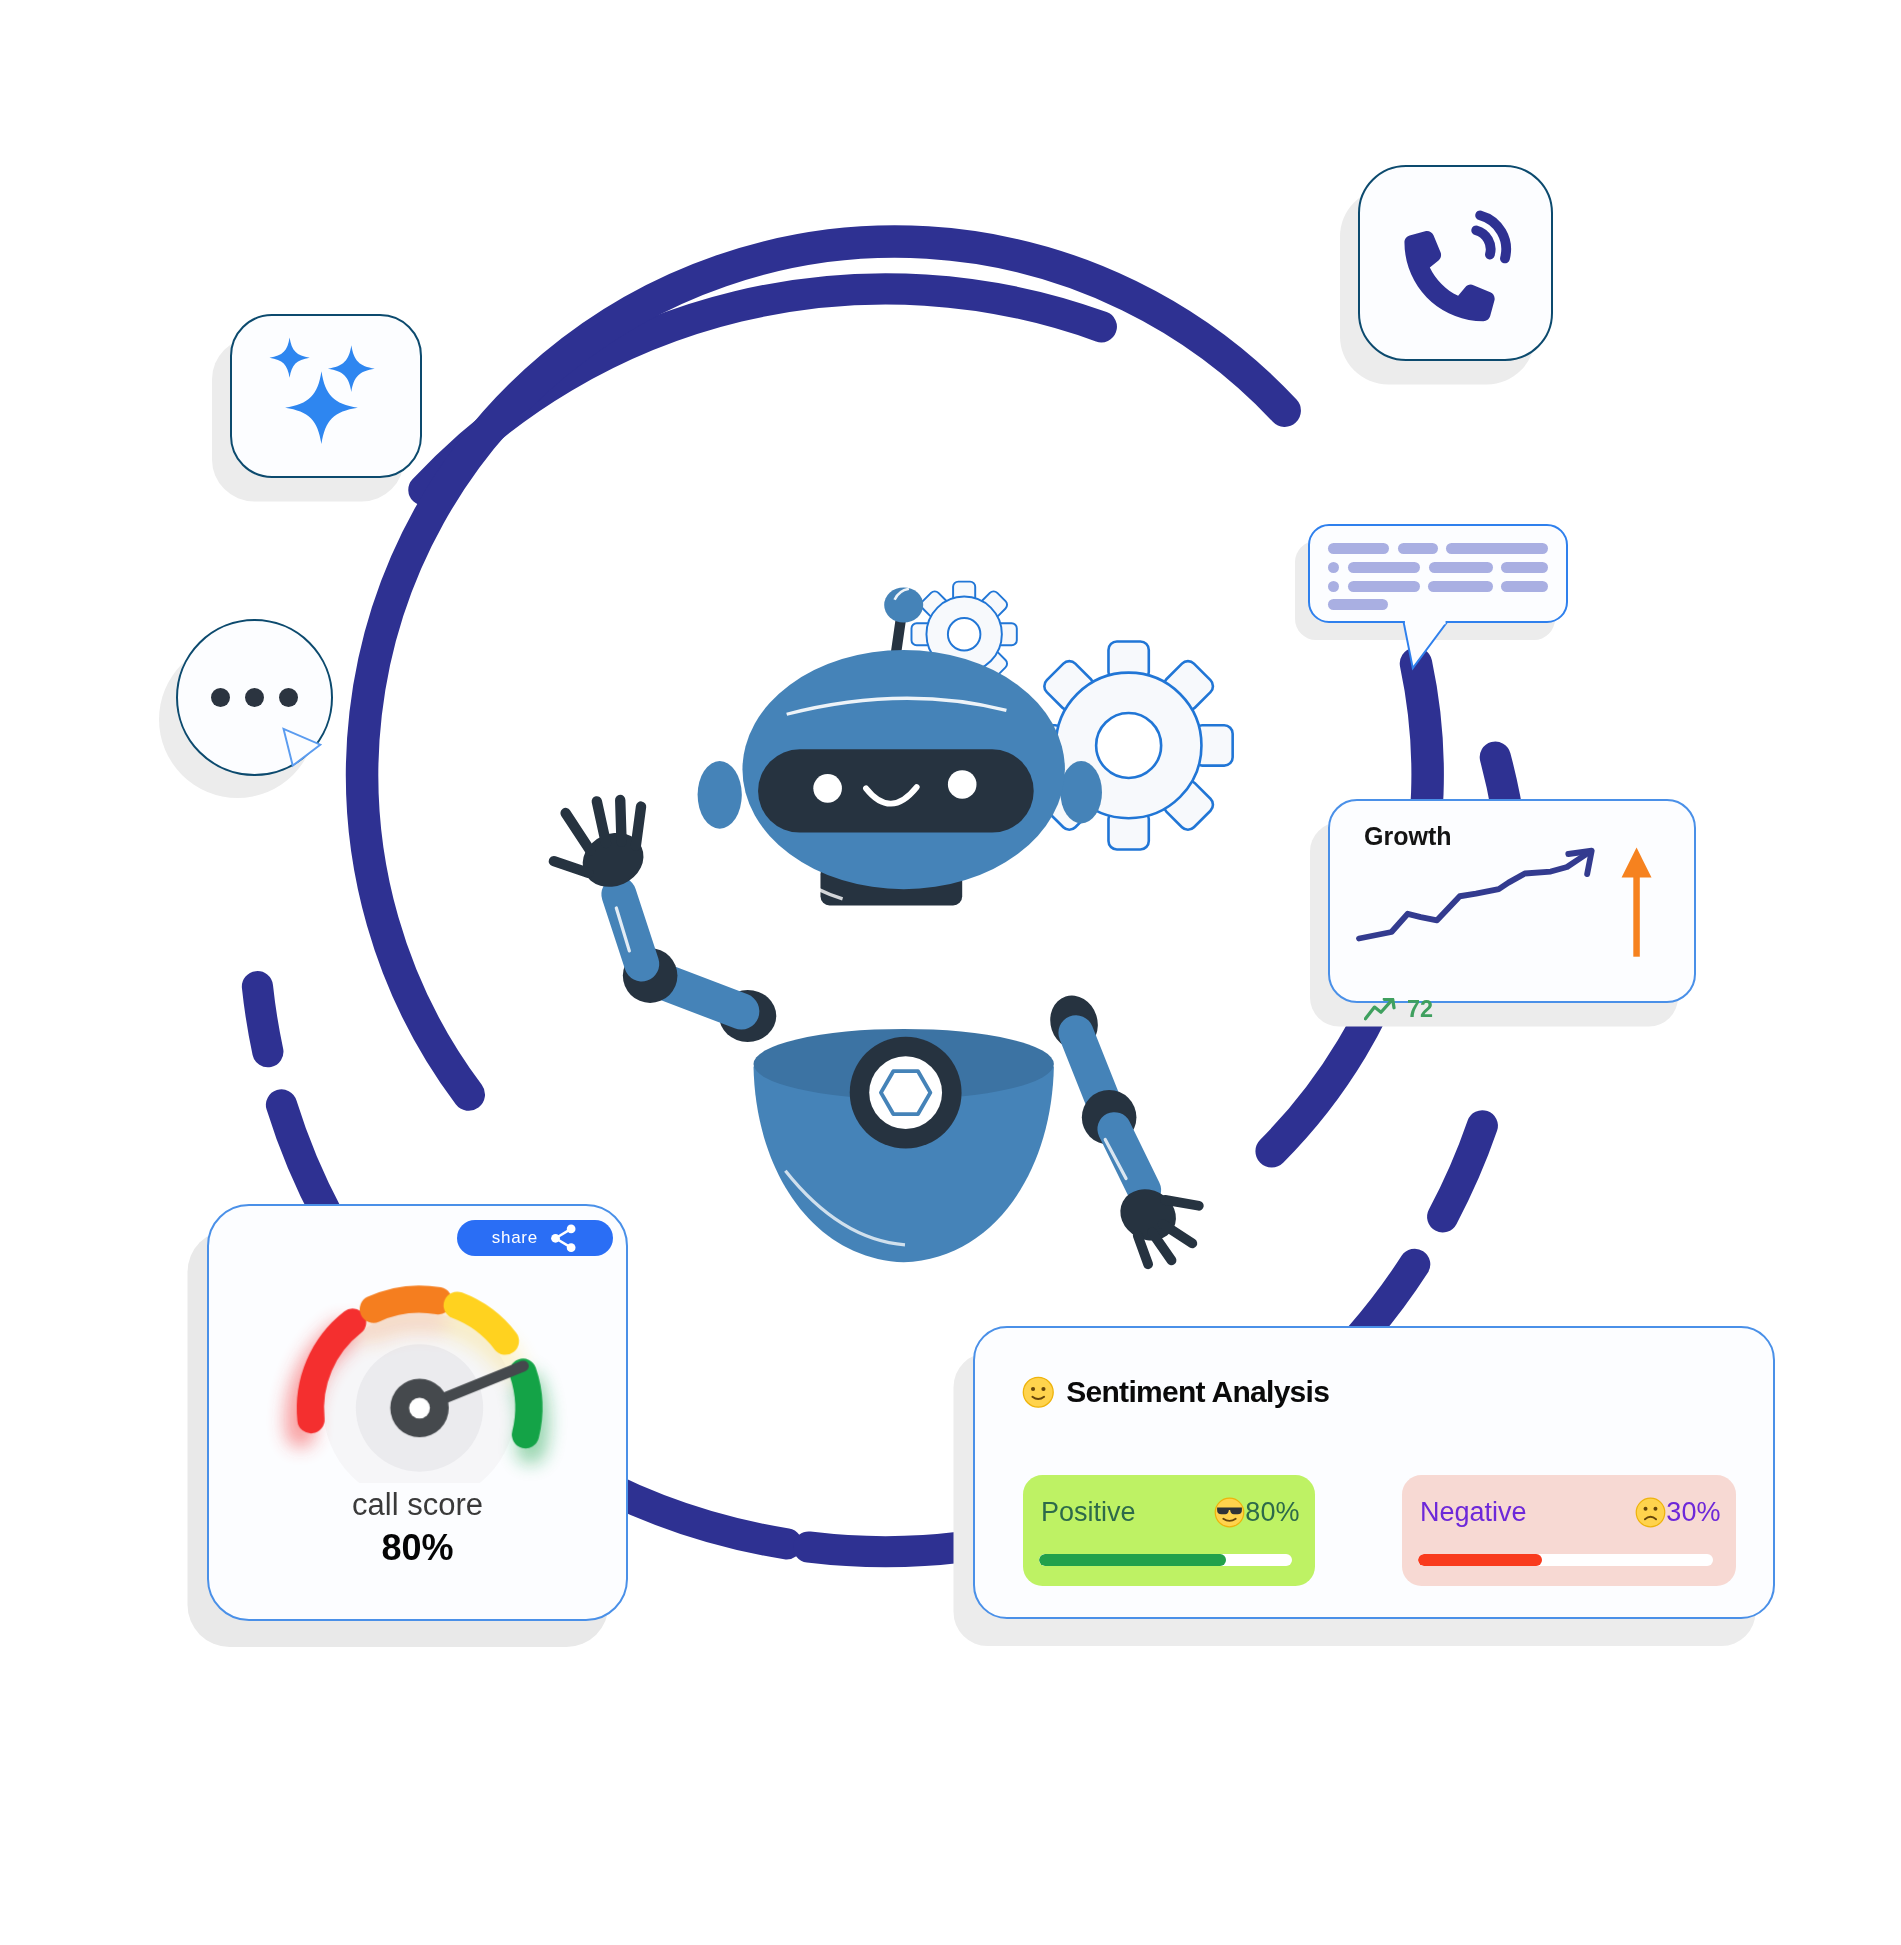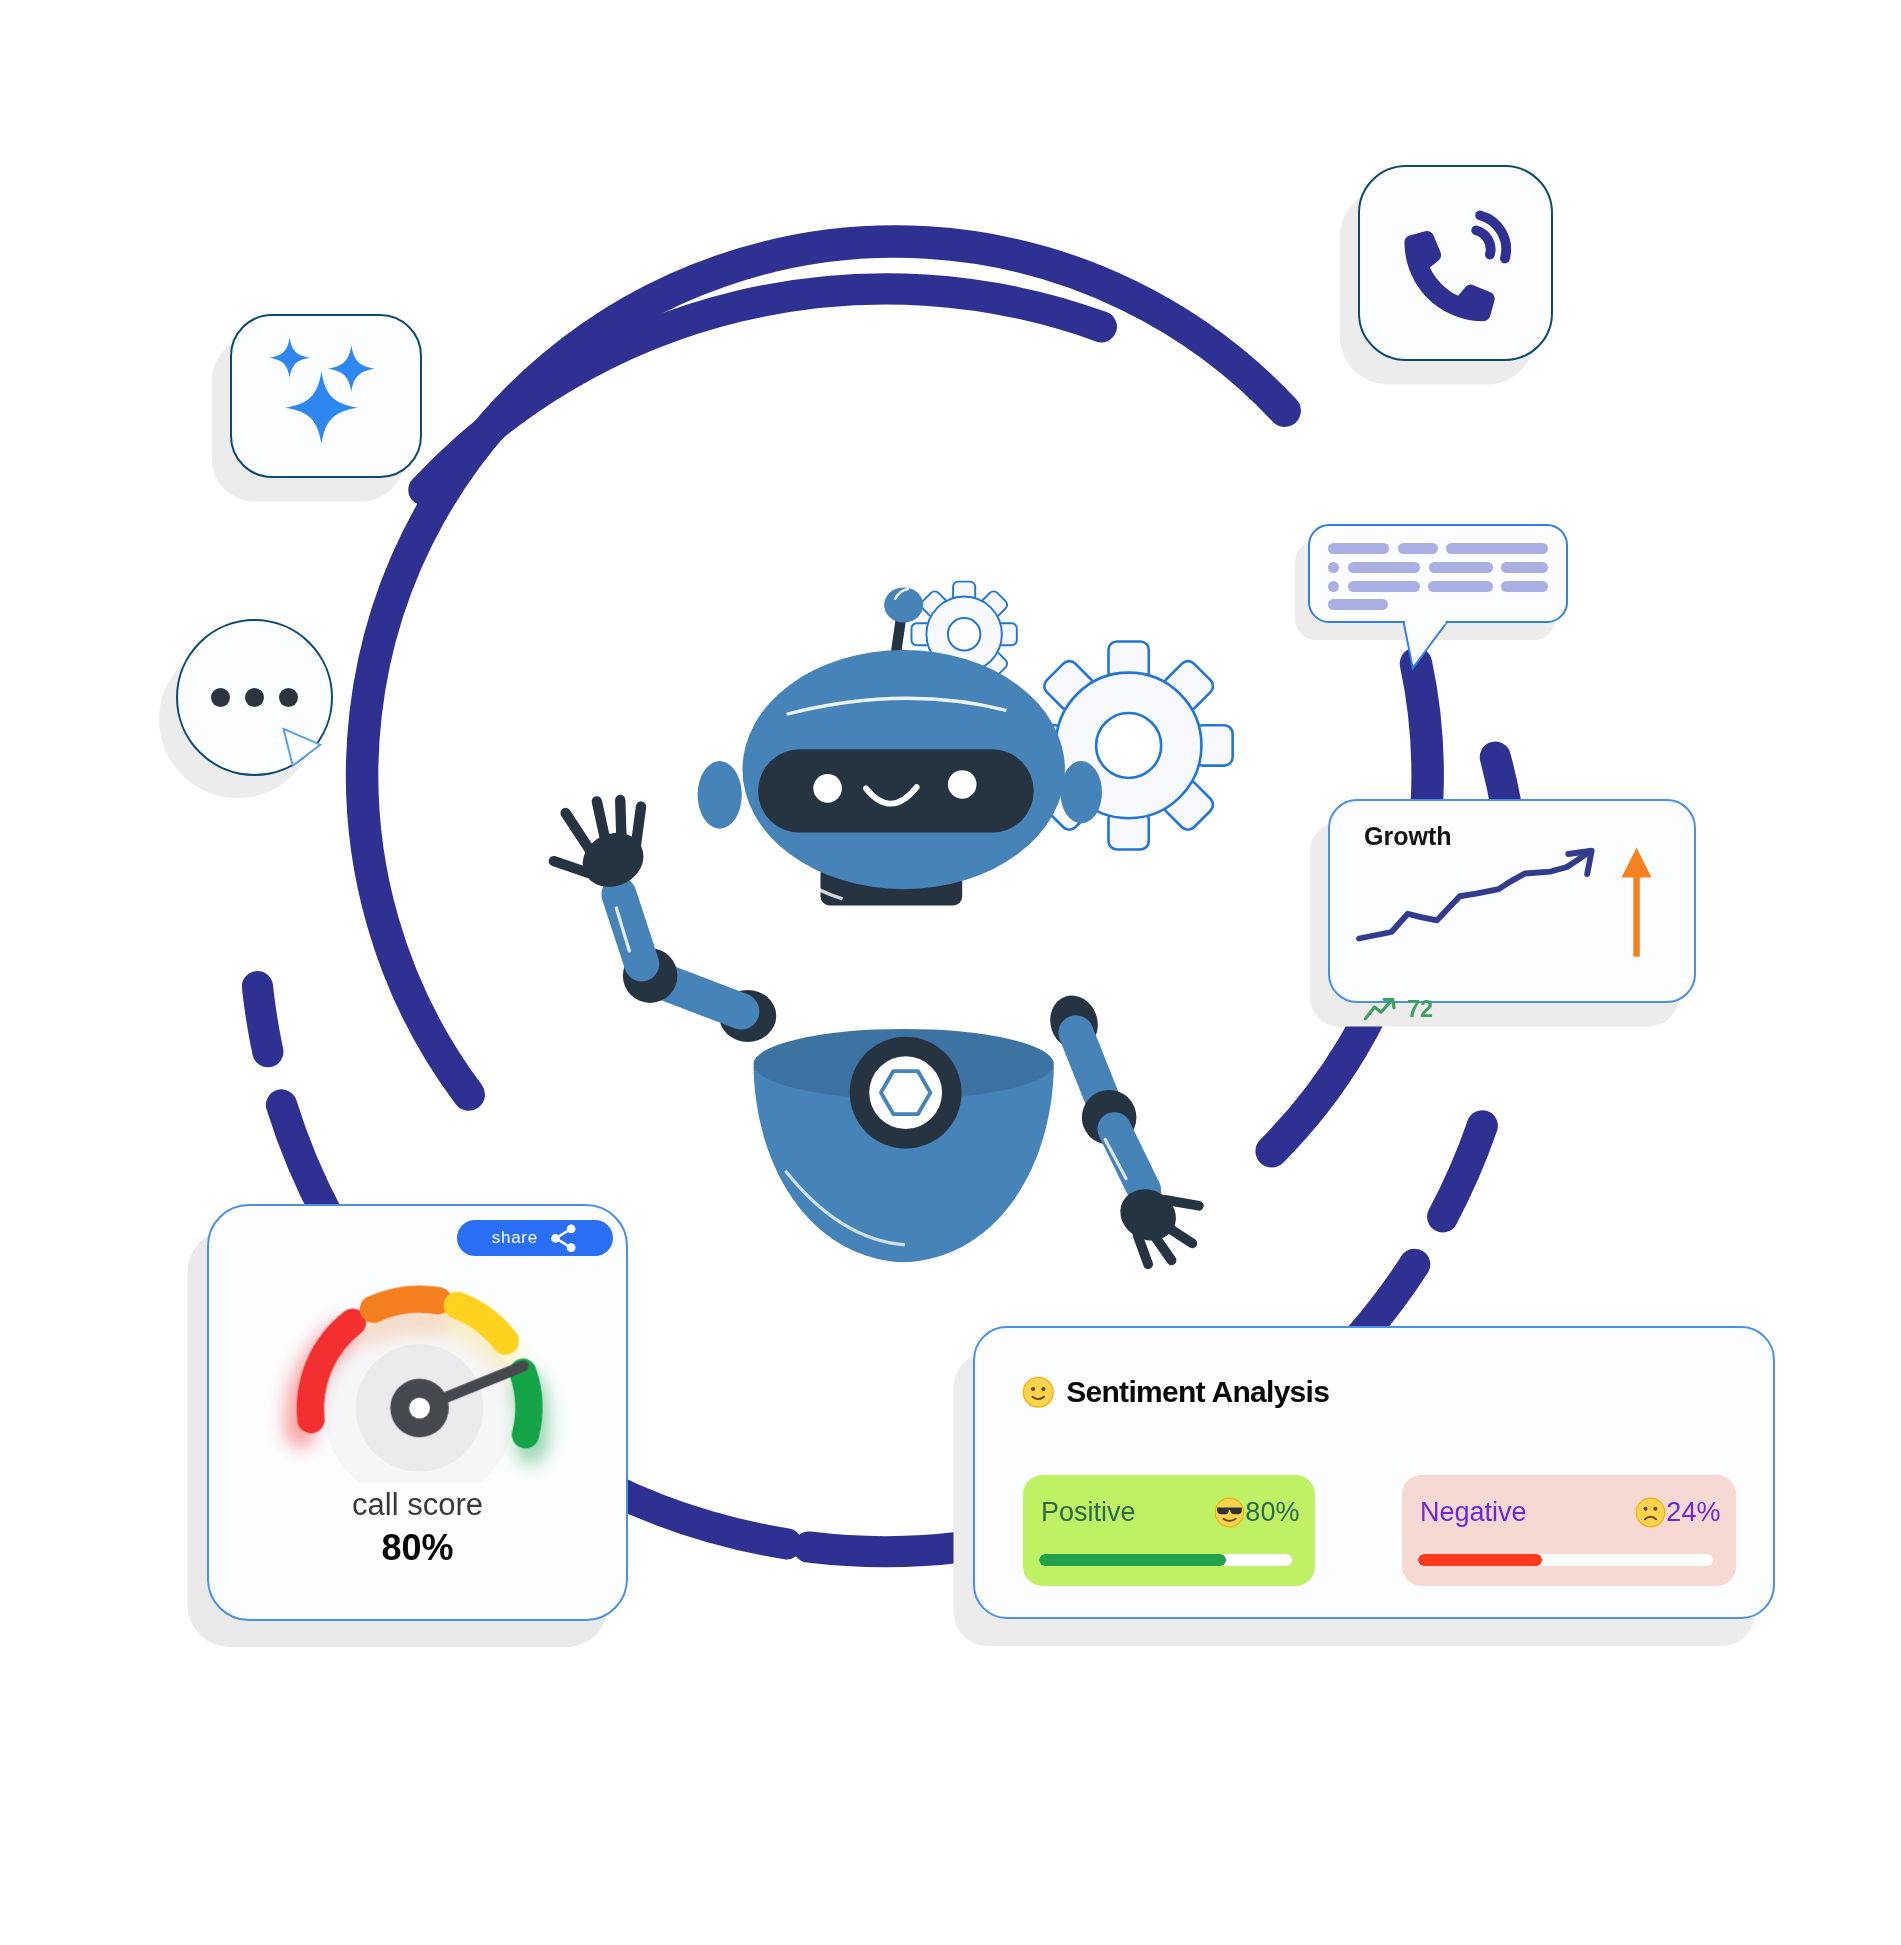--- a/index.html
+++ b/index.html
@@ -338,21 +338,21 @@
     <div id="negative-box" class="senti-sub">
       <div class="senti-row">
         <span class="senti-label">Negative</span>
         <span class="senti-spacer"></span>
         <svg width="31" height="31" viewBox="0 0 50 50">
           <circle cx="25" cy="25" r="23" fill="#ffd34d" stroke="#eeb30c" stroke-width="2"></circle>
           <circle cx="17" cy="19" r="3.2" fill="#66450a"></circle>
           <circle cx="33" cy="19" r="3.2" fill="#66450a"></circle>
           <path d="M16,36 Q25,28 34,36" stroke="#66450a" stroke-width="3" fill="none" stroke-linecap="round"></path>
         </svg>
-        <span class="senti-value">24%</span>
+        <span class="senti-value">30%</span>
       </div>
       <div class="senti-bar">
         <div class="senti-fill" id="negative-bar-fill" style="width: 42%;"></div>
       </div>
     </div>
   </div>
 
 </div>
 
 

